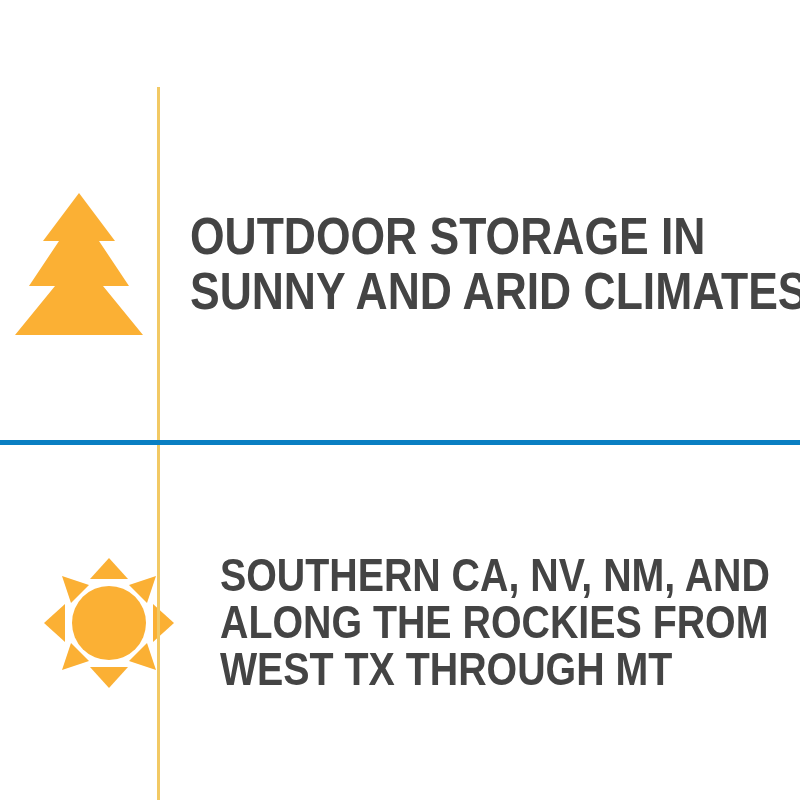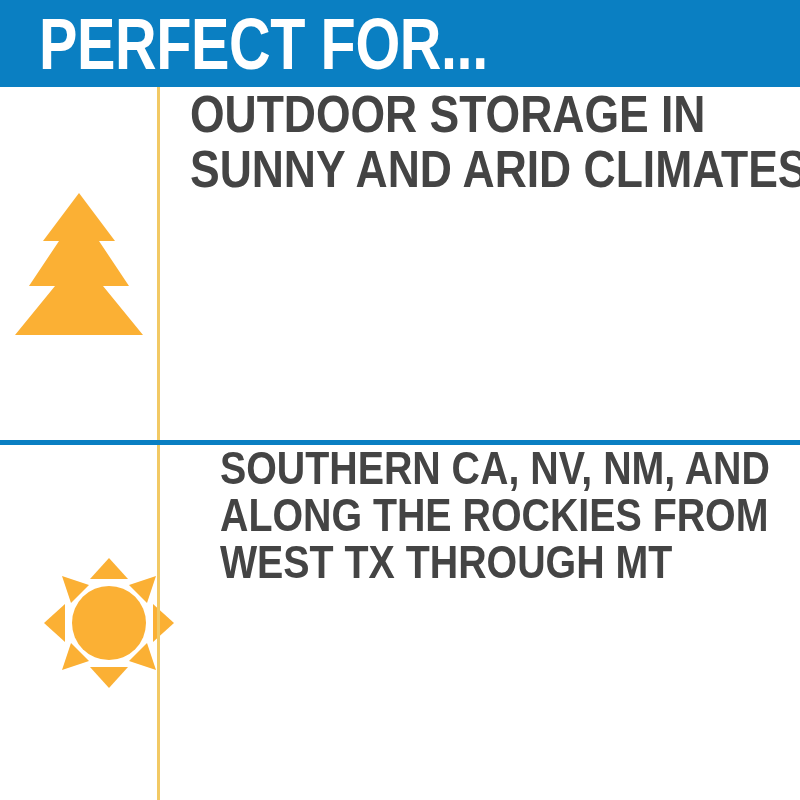--- a/index.html
+++ b/index.html
@@ -61,21 +61,21 @@
     z-index: 3;
   }
 
   
   .row {
     position: absolute;
     left: 0;
     width: 658px;
     display: flex;
     flex-direction: row;
-    align-items: flex-start;
+    align-items: center;
   }
   .row-outdoor { top: 87px;  height: 353px; }
   .row-regions { top: 445px; height: 355px; margin-left: 30px; }
 
   .icon-cell {
     width: 157px;
     min-width: 157px;
     height: 100%;
     display: flex;
     align-items: center;
@@ -107,23 +107,20 @@
   }
 
   
   .icon-svg { display: block; }
 </style>
 </head>
 <body>
 
 <div id="infographic">
 
-  <div class="header-bar">
-    <div class="header-title">PERFECT FOR...</div>
-  </div>
 
   <div class="row row-outdoor">
     <div class="icon-cell">
       <span>
         <svg class="icon-svg" width="128" height="142" viewBox="0 0 128 142" aria-hidden="true">
           <g fill="#fbb034">
             <polygon points="64,0 28,48 44,48 14,93 40,93 0,142 128,142 88,93 114,93 84,48 100,48"></polygon>
             <rect x="49" y="118" width="30" height="24"></rect>
           </g>
         </svg>

